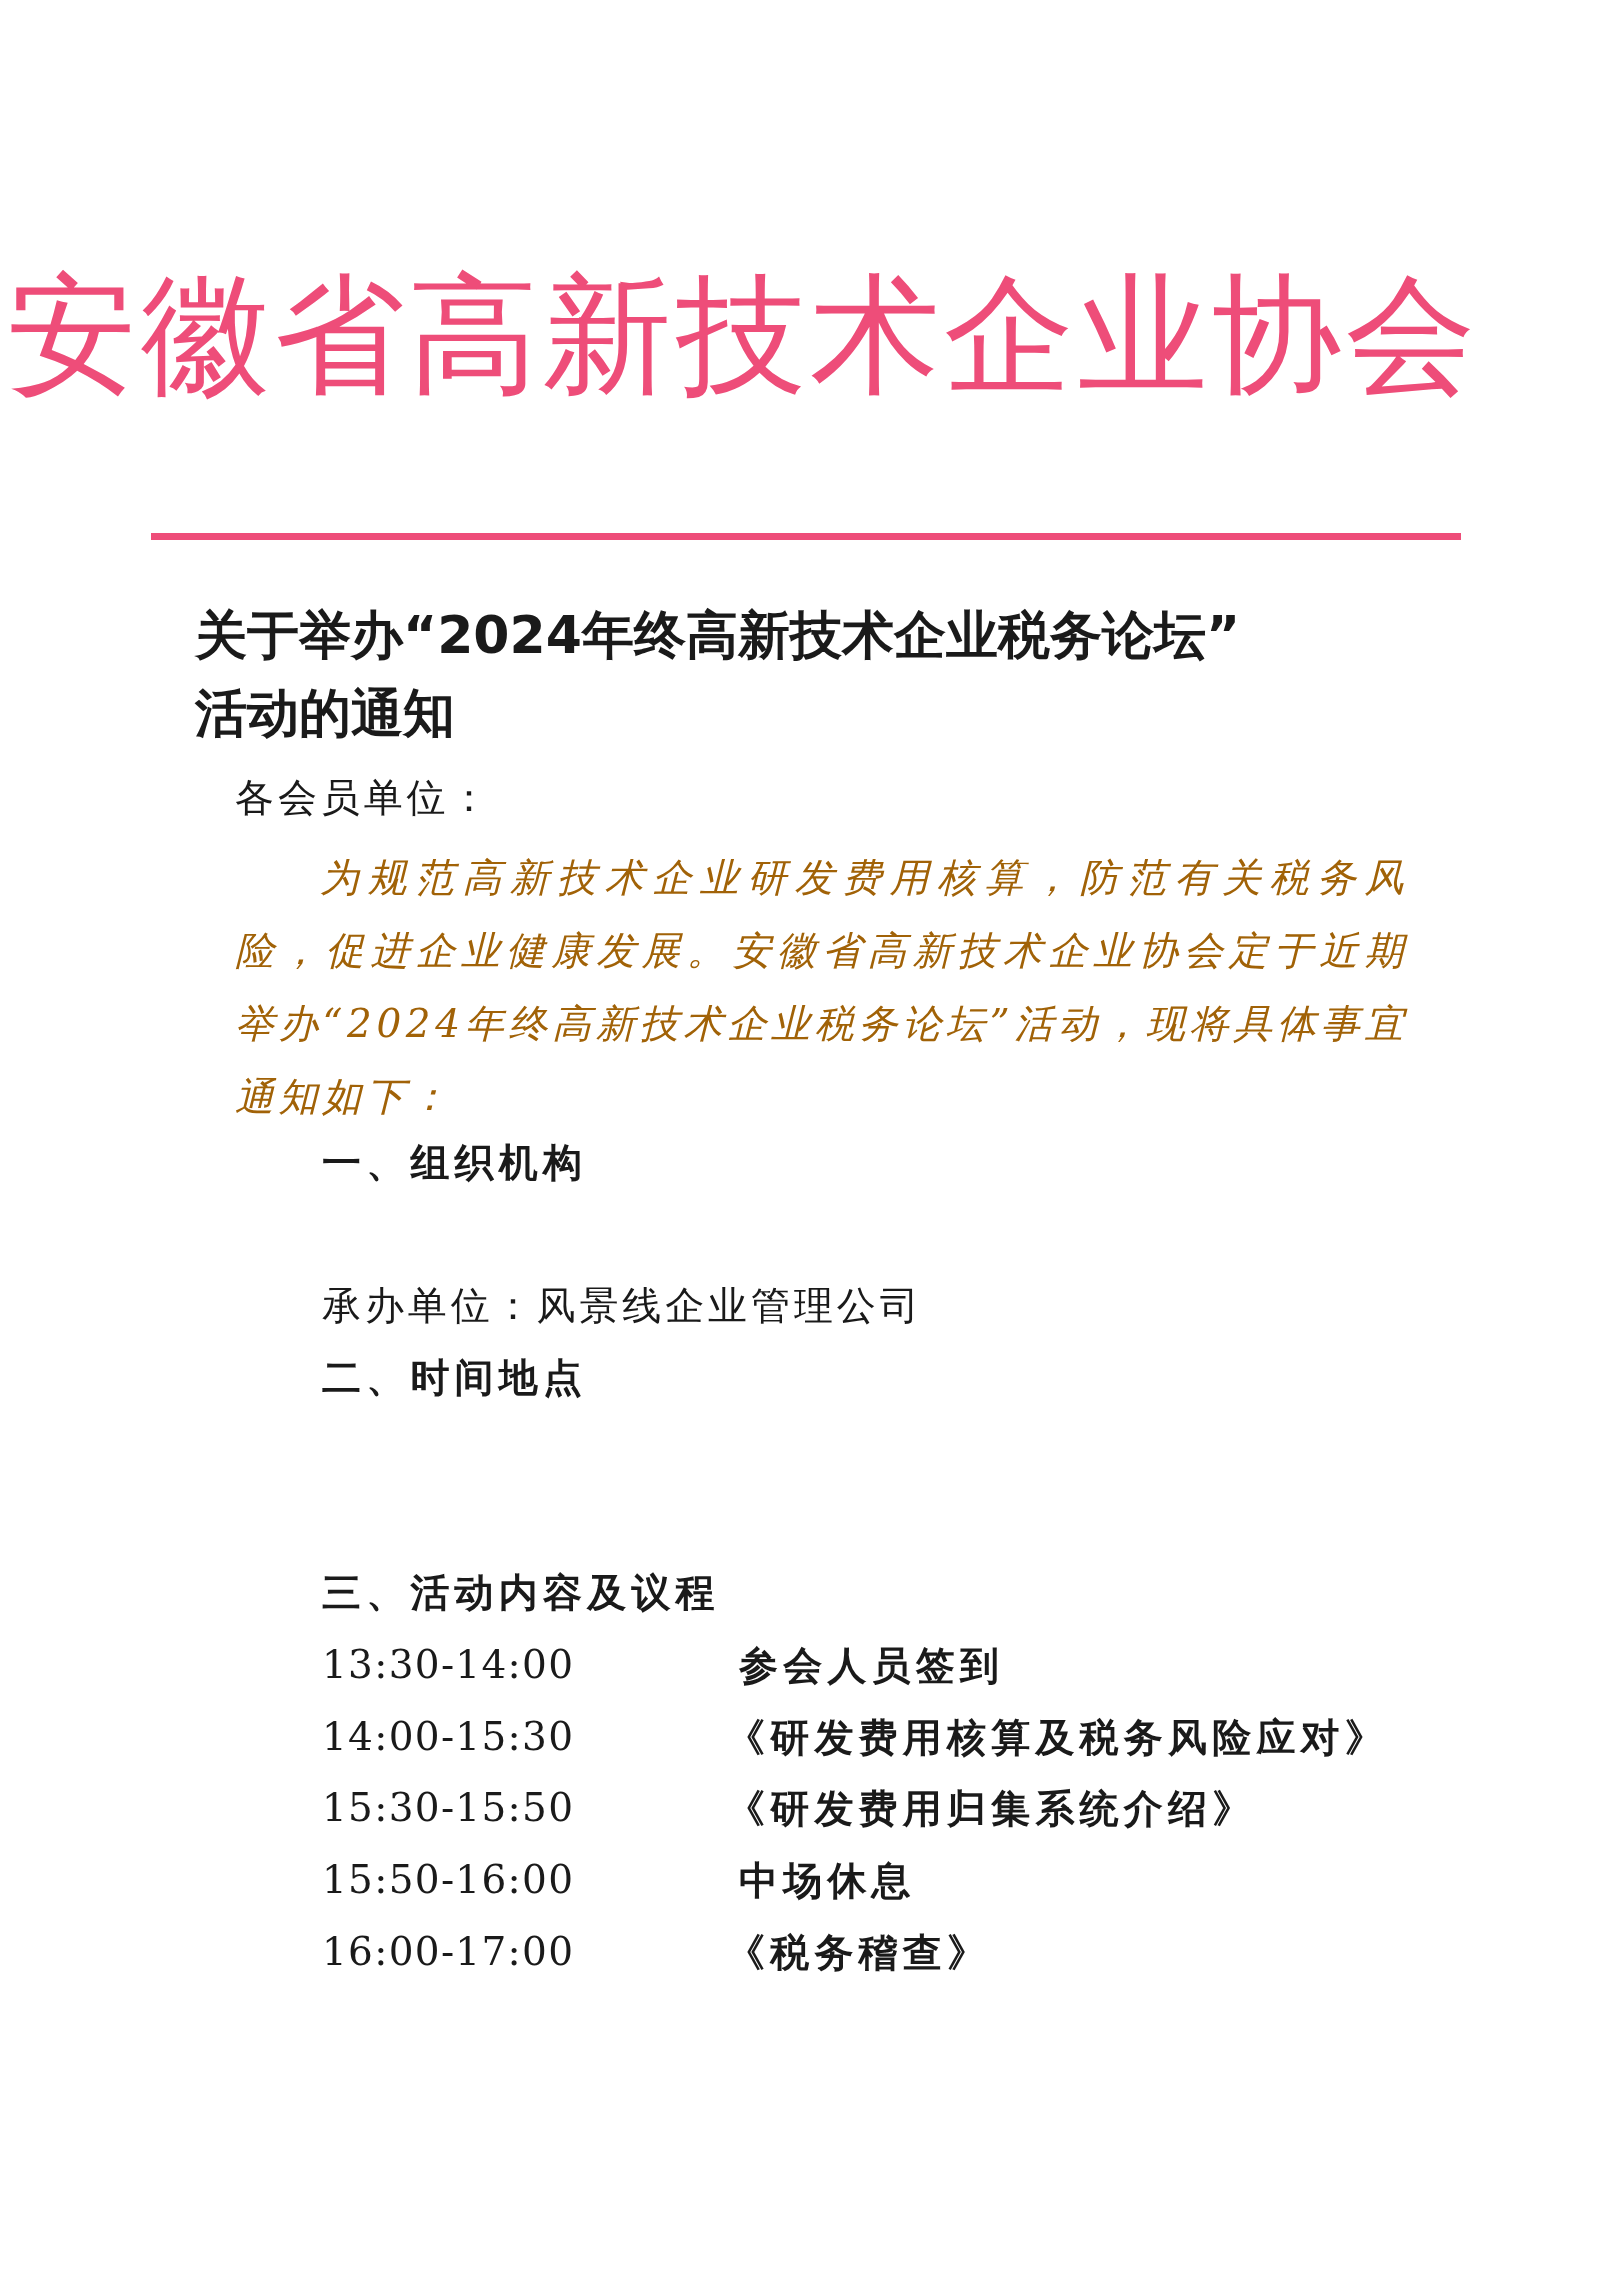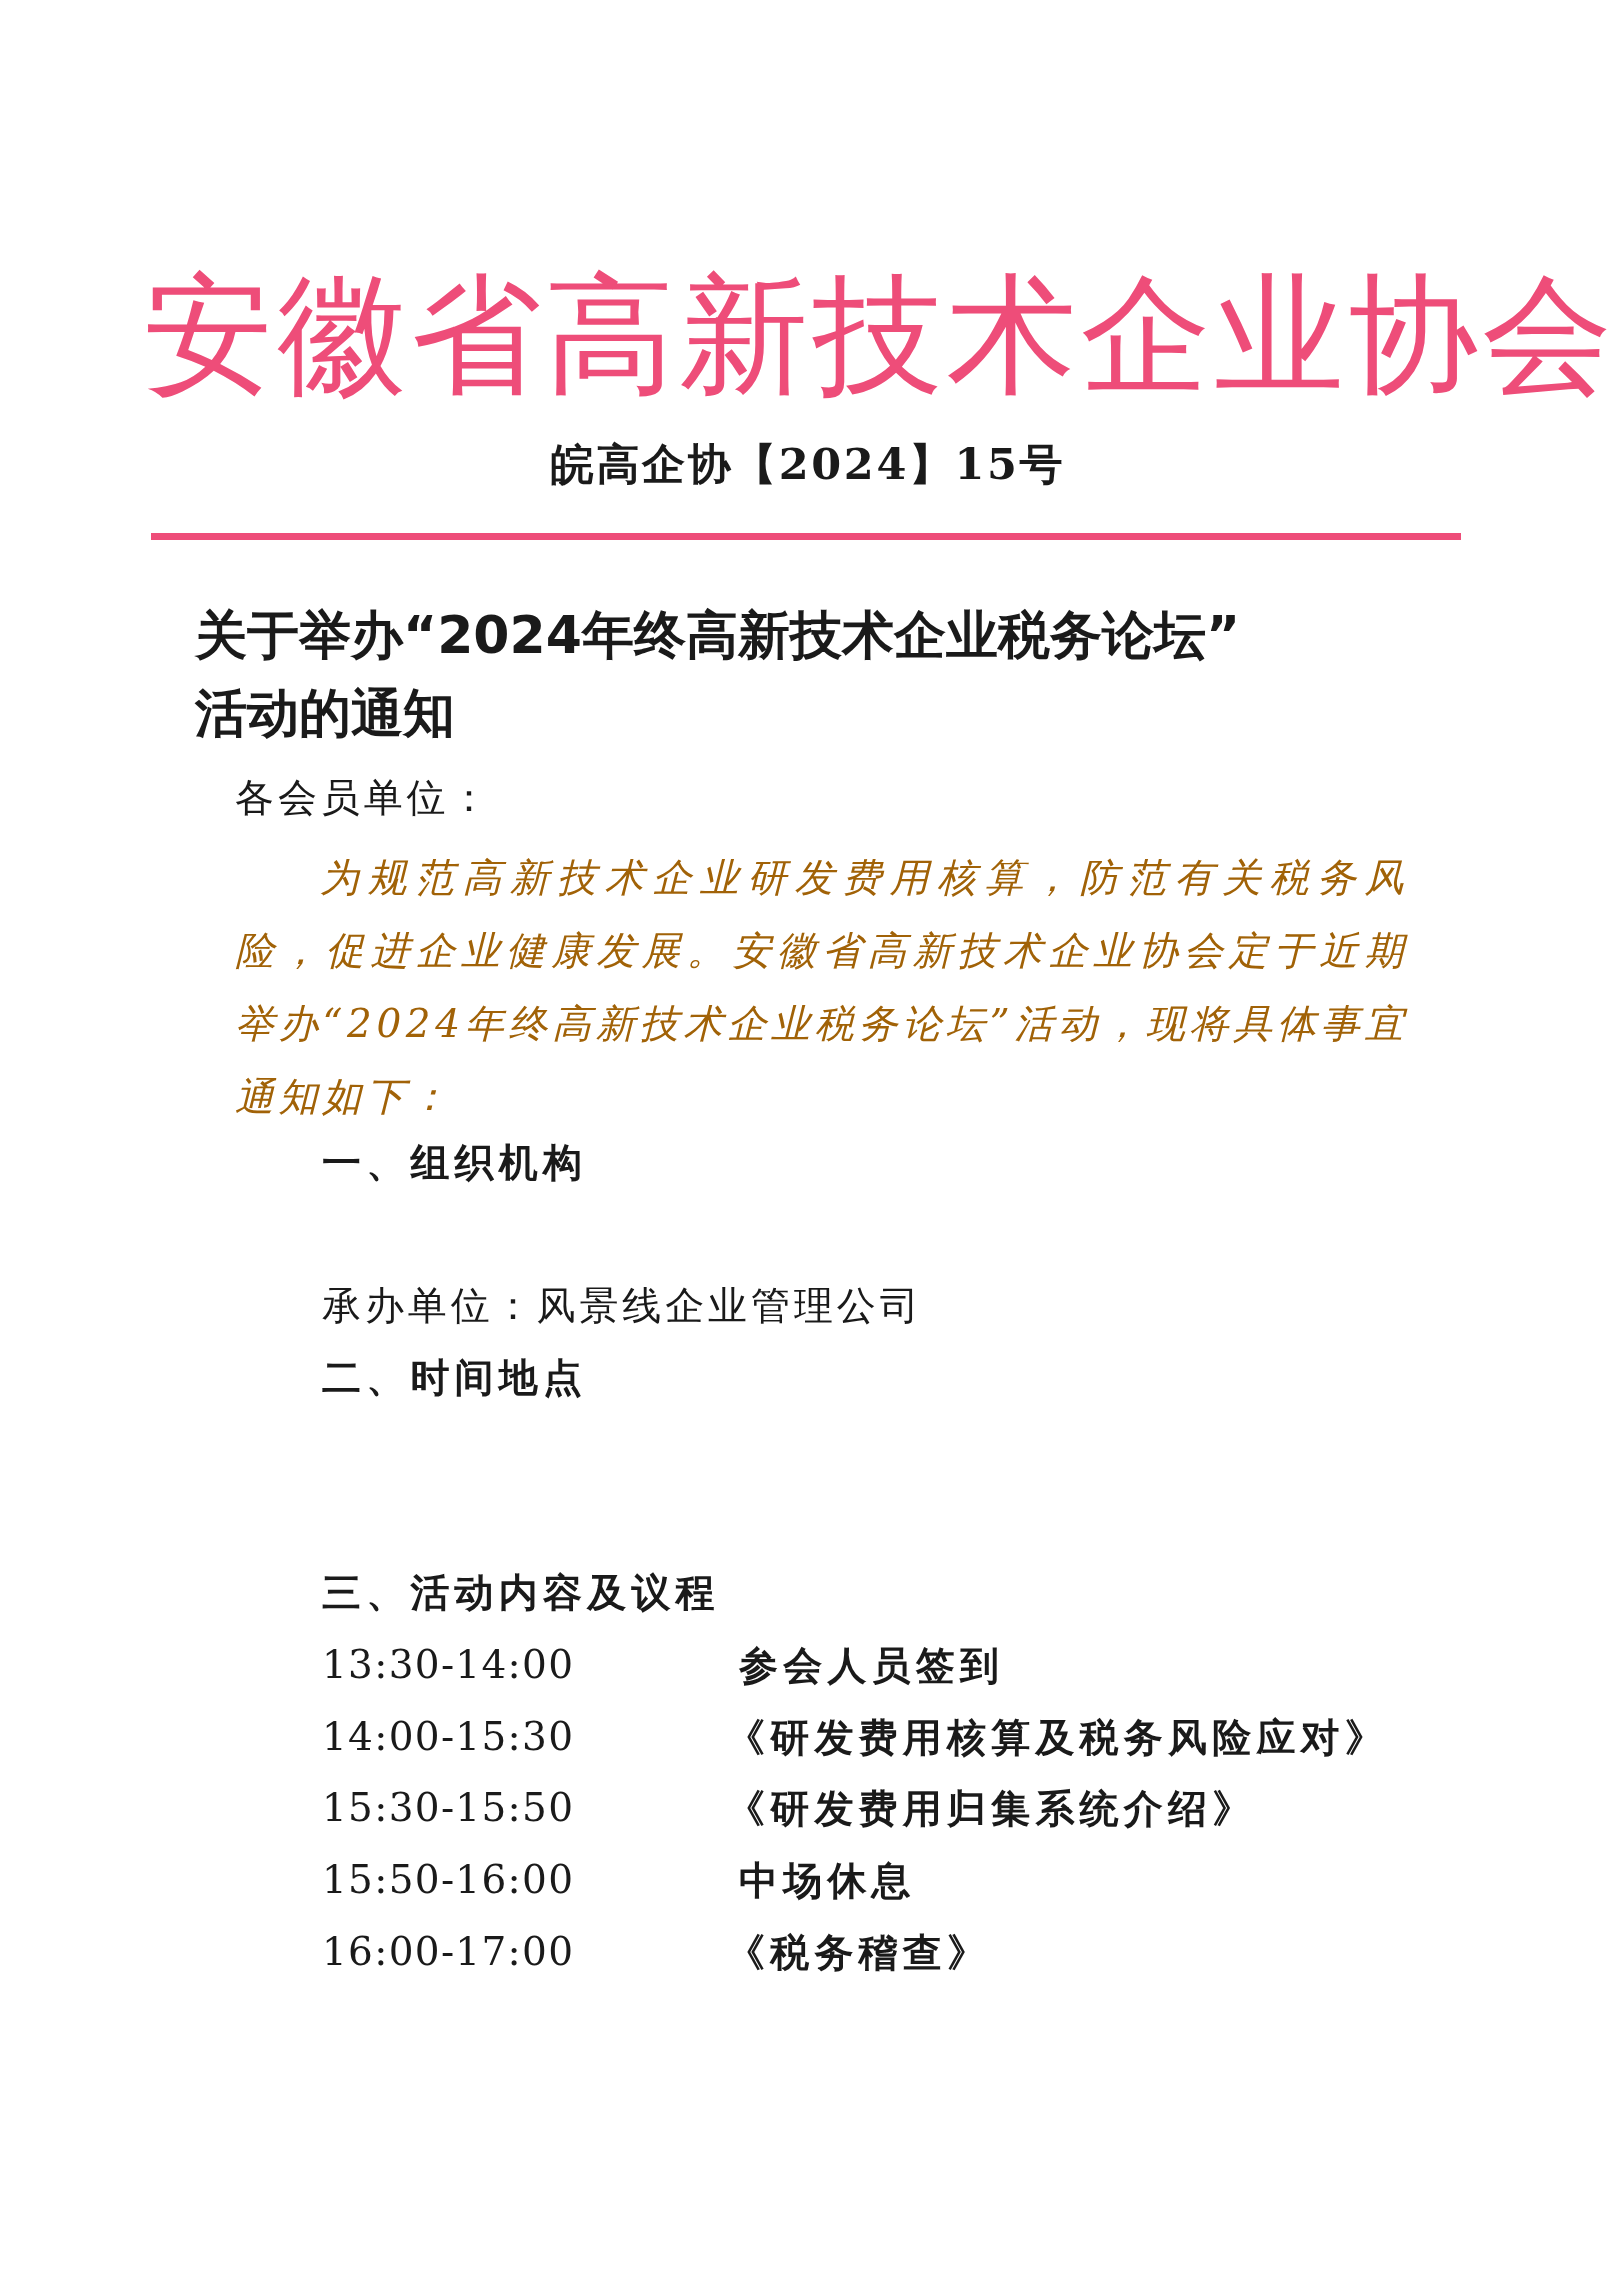--- a/index.html
+++ b/index.html
@@ -17,21 +17,21 @@
     }
     .page {
       position: absolute;
       inset: 0;
     }
     .org-title {
       position: absolute;
       left: 0;
       right: 0;
       top: 257px;
-      text-align: right;
+      text-align: left;
       font-family: "DejaVu Sans", "Liberation Sans", sans-serif;
       font-size: 130px;
       line-height: 156px;
       color: #ee4d79;
       letter-spacing: 3.9px;
       font-weight: normal;
       padding-left: 6.5px;
     }
     .doc-number {
       position: absolute;
@@ -115,21 +115,20 @@
       font-weight: bold;
     }
   </style>
 </head>
 <body>
 
 <div class="page">
 
   <div class="org-title">安徽省高新技术企业协会</div>
 
-  <div class="doc-number">皖高企协【2024】15号</div>
 
   <div class="red-rule"></div>
 
   <div class="notice-title">
     <div>关于举办“2024年终高新技术企业税务论坛”</div>
     <div>活动的通知</div>
   </div>
 
   <div class="text-line salutation">各会员单位：</div>
 

